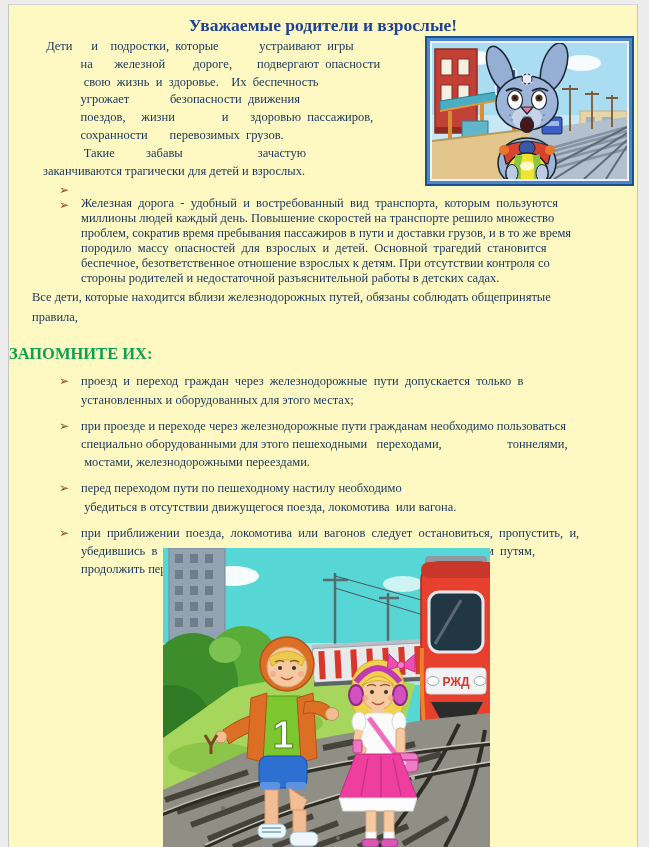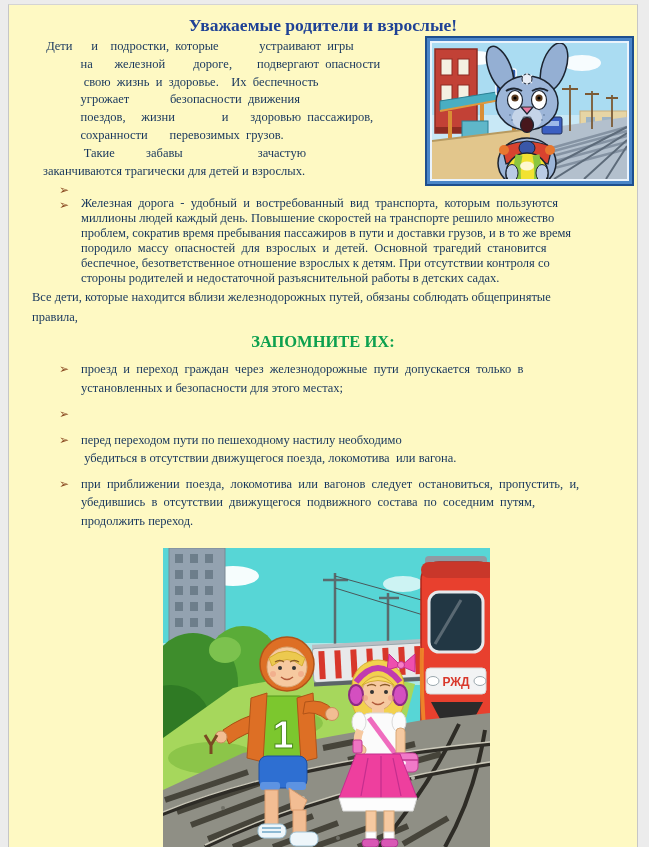--- a/index.html
+++ b/index.html
@@ -24,21 +24,21 @@
   .intro{margin:2px 0 0 34px;line-height:17.8px;}
   .bullet-row{display:flex;margin-left:50px;align-items:flex-start;}
   .bullet-marker{
     flex:none;width:22px;font-family:"DejaVu Sans",sans-serif;font-size:12px;line-height:18px;
     color:var(--bullet-brown,#8a4a22);
   }
   .empty-bullet{height:15px;margin-top:1px;}
   .lead-text{line-height:15px;}
   .closing{margin:2px 0 0 23px;line-height:19.5px;}
   .rules-heading{
-    margin-top:4px;text-align:center;font-weight:bold;font-size:16.5px;line-height:21px;
+    margin-top:16px;text-align:left;font-weight:bold;font-size:16.5px;line-height:21px;
     color:var(--heading-green,#0da04f);
   }
   .rules{margin-top:1px;}
   .rule{margin-top:8px;}
   .rule-text{line-height:18.2px;}
   
   .rabbit-frame{
     position:absolute;left:416px;top:31px;width:209px;height:150px;box-sizing:border-box;
     background:#4a86c8;border:2px solid #1d4f8f;padding:3px;
   }
@@ -83,24 +83,27 @@
 
   <div class="closing pre">Все дети, которые находится вблизи железнодорожных путей, обязаны соблюдать общепринятые
 правила,</div>
 
   <div class="rules-heading">ЗАПОМНИТЕ ИХ:</div>
 
   <div class="rules">
     <div class="bullet-row rule">
       <span class="bullet-marker">➢</span>
       <div class="pre rule-text">проезд  и  переход  граждан  через  железнодорожные  пути  допускается  только  в
-установленных и безопасности для этого местах;</div>
+установленных и оборудованных для этого местах;</div>
     </div>
     <div class="bullet-row rule">
       <span class="bullet-marker">➢</span>
+      <div class="pre rule-text">при проезде и переходе через железнодорожные пути гражданам необходимо пользоваться
+специально оборудованными для этого пешеходными   переходами,                     тоннелями,
+ мостами, железнодорожными переездами.</div>
     </div>
     <div class="bullet-row rule">
       <span class="bullet-marker">➢</span>
       <div class="pre rule-text">перед переходом пути по пешеходному настилу необходимо
  убедиться в отсутствии движущегося поезда, локомотива  или вагона.</div>
     </div>
     <div class="bullet-row rule">
       <span class="bullet-marker">➢</span>
       <div class="pre rule-text">при  приближении  поезда,  локомотива  или  вагонов  следует  остановиться,  пропустить,  и,
 убедившись  в  отсутствии  движущегося  подвижного  состава  по  соседним  путям,

